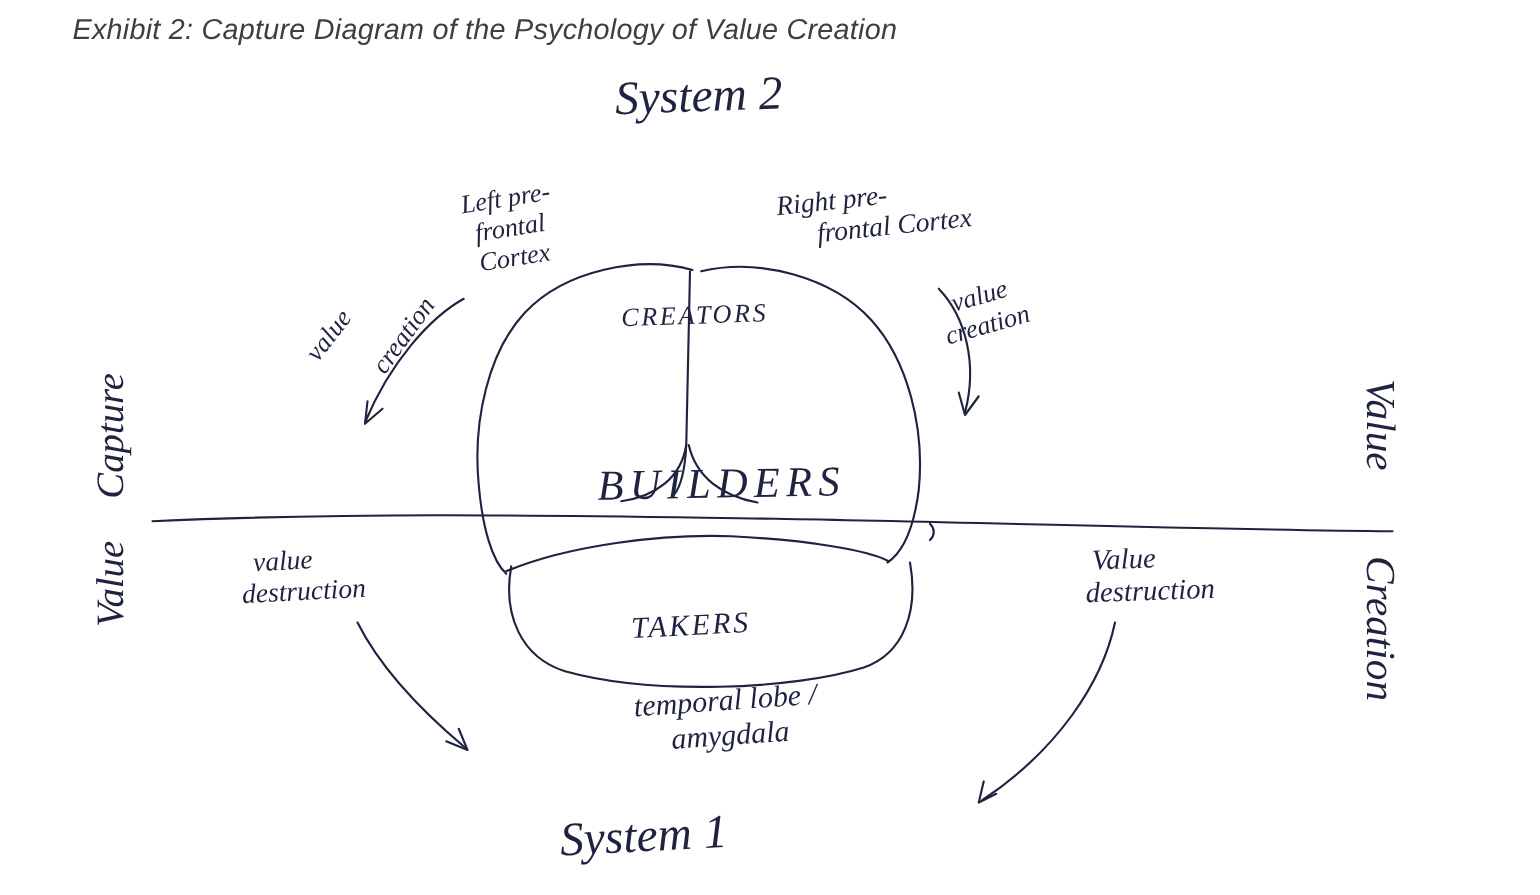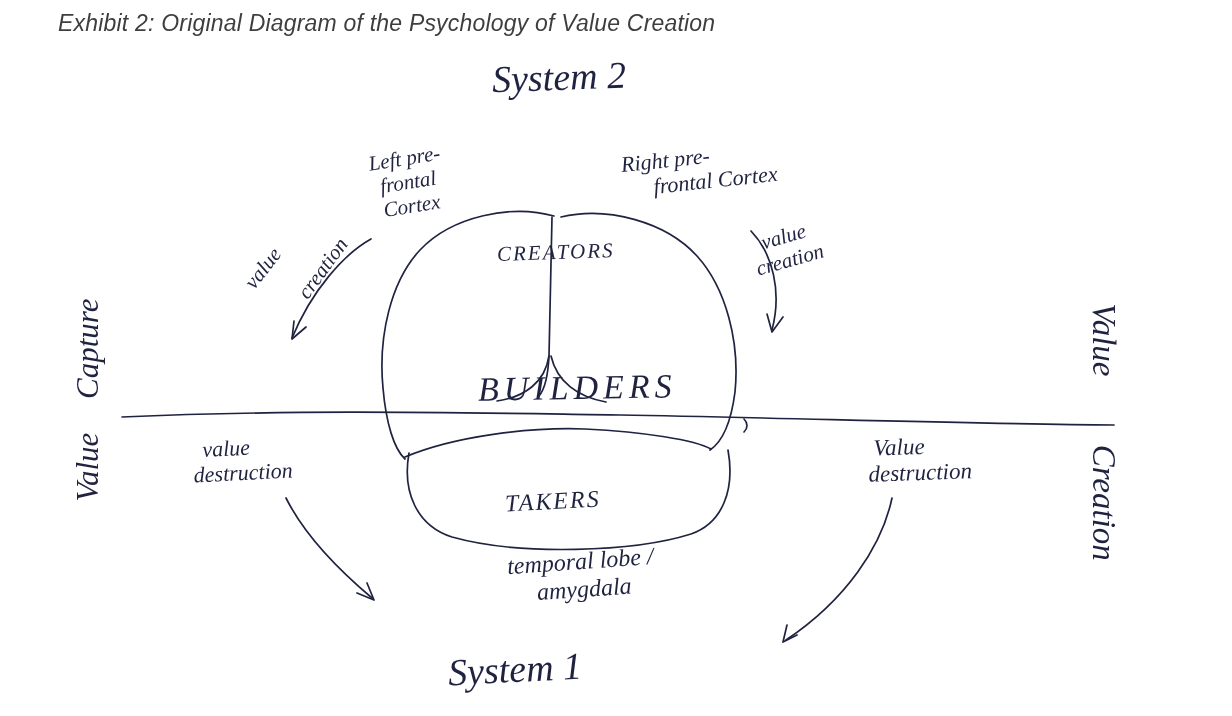--- a/index.html
+++ b/index.html
@@ -71,21 +71,21 @@
   .lbl-vd-right .line1 { padding-left:6px; }
 
   .lbl-temporal { left:508px; top:548px; font-size:24px; transform:rotate(-4deg); }
   .lbl-temporal .line2 { padding-left:28px; }
 </style>
 </head>
 <body>
 
 <div class="page">
 
-  <h1 class="title">Exhibit 2: Original Diagram of the Psychology of Value Creation</h1>
+  <h1 class="title">Exhibit 2: Capture Diagram of the Psychology of Value Creation</h1>
 
   <svg class="drawing" viewBox="0 0 1232 716" aria-hidden="true">
 
     <path d="M 122 417 C 300 409, 470 413, 620 415 C 790 418, 980 424, 1114 425"></path>
     <path d="M 744 419 C 748 423, 748 428, 744 432"></path>
 
     <path d="M 554 216 C 512 204, 452 216, 420 250 C 391 281, 378 336, 383 388 C 386 423, 394 449, 405 459"></path>
     <path d="M 561 217 C 608 206, 666 222, 697 256 C 726 288, 740 342, 735 392 C 731 423, 722 442, 710 450"></path>
     <path d="M 552 217 C 551 262, 550 312, 549 356 C 548 376, 545 389, 539 396"></path>
     <path d="M 549 356 C 545 382, 525 397, 497 401"></path>

